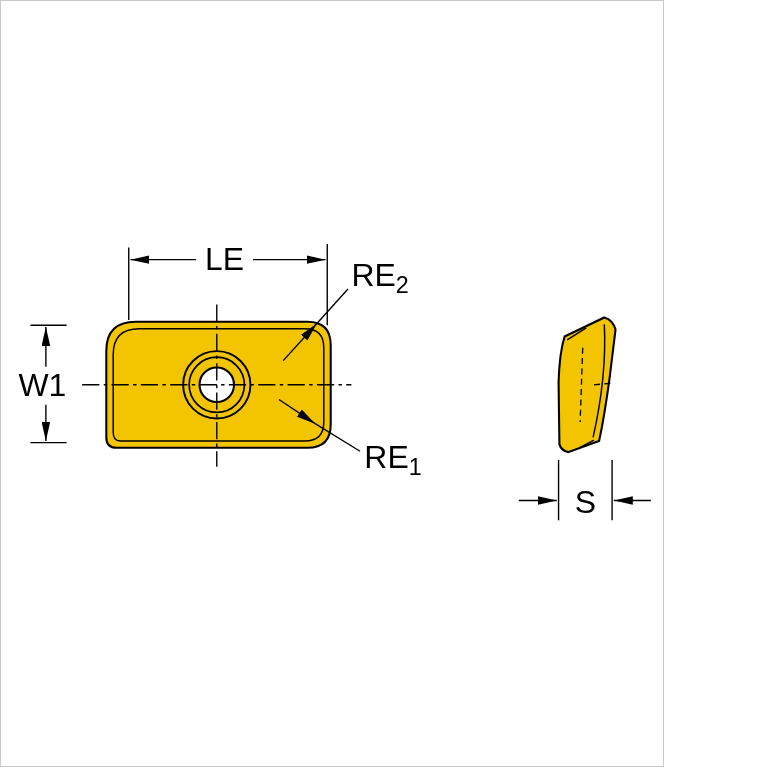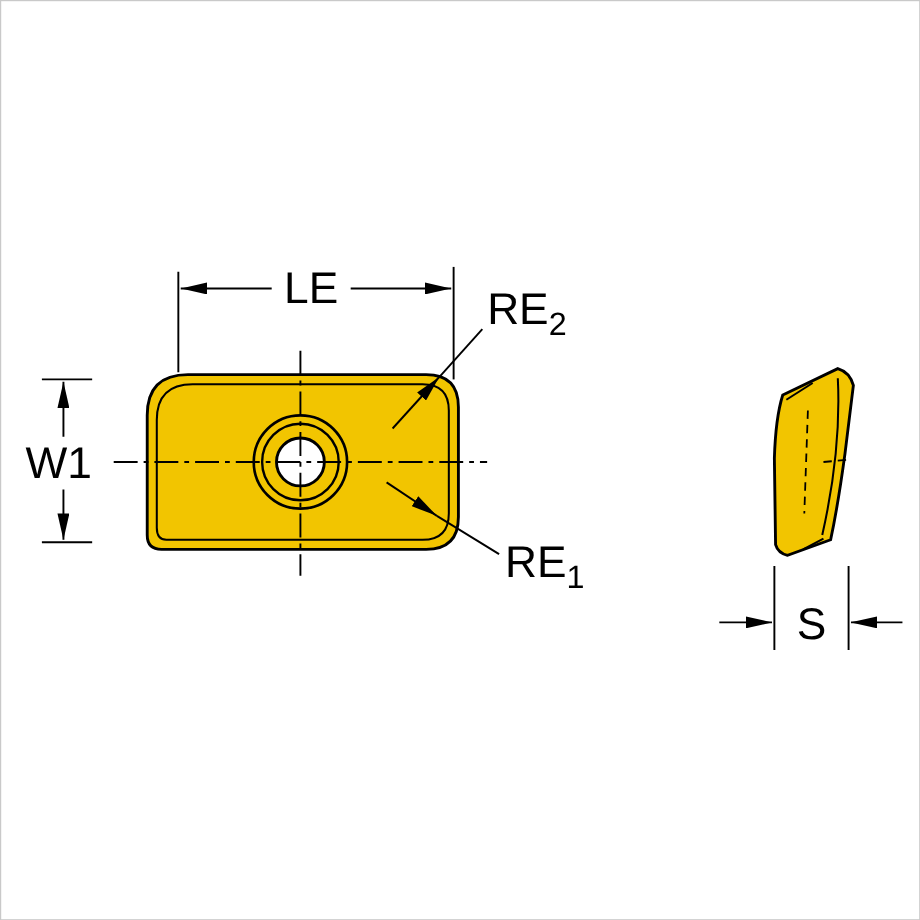--- a/index.html
+++ b/index.html
@@ -3,21 +3,21 @@
 <meta charset="utf-8">
 <style>
   html, body {
     margin: 0;
     padding: 0;
     background: #ffffff;
     font-family: "Liberation Sans", sans-serif;
   }
   .canvas {
     position: relative;
-    width: 767px;
+    width: 664px;
     height: 767px;
     box-sizing: border-box;
     border: 1px solid #c9c9c9;
     background: #ffffff;
     overflow: hidden;
   }
   svg { display: block; width: 100%; height: 100%; }
   text {
     font-family: "Liberation Sans", sans-serif;
     fill: #000000;

